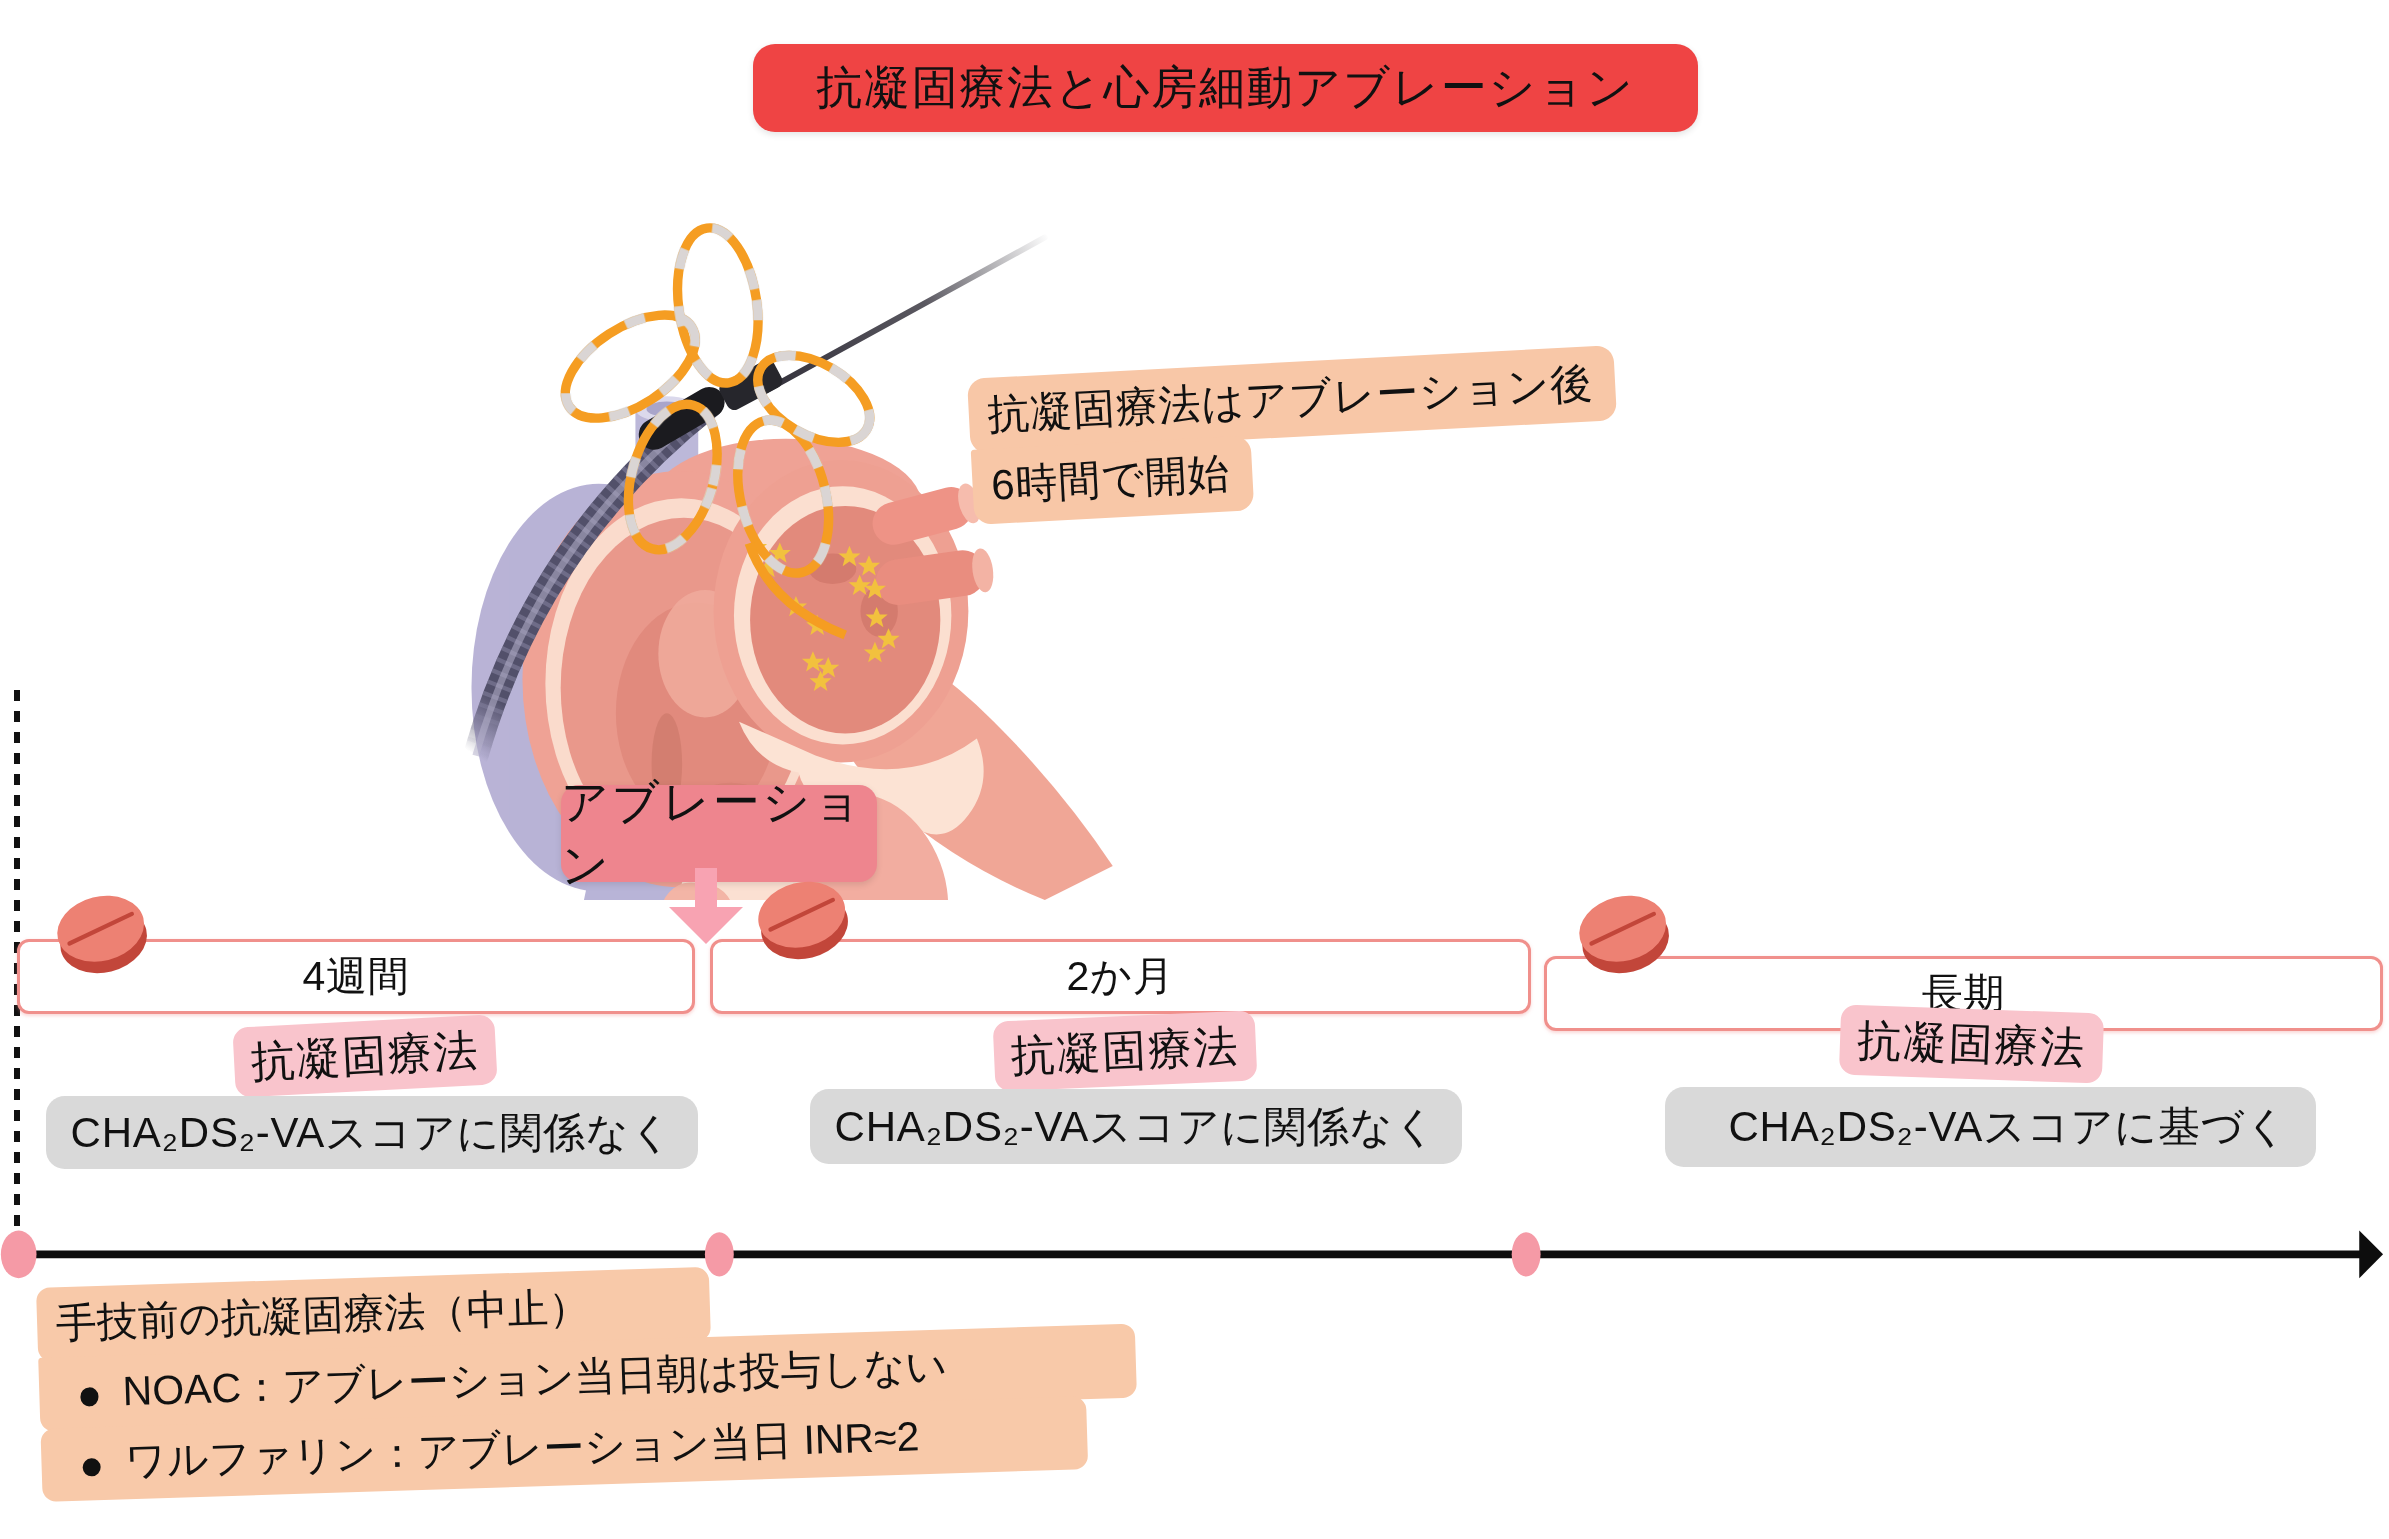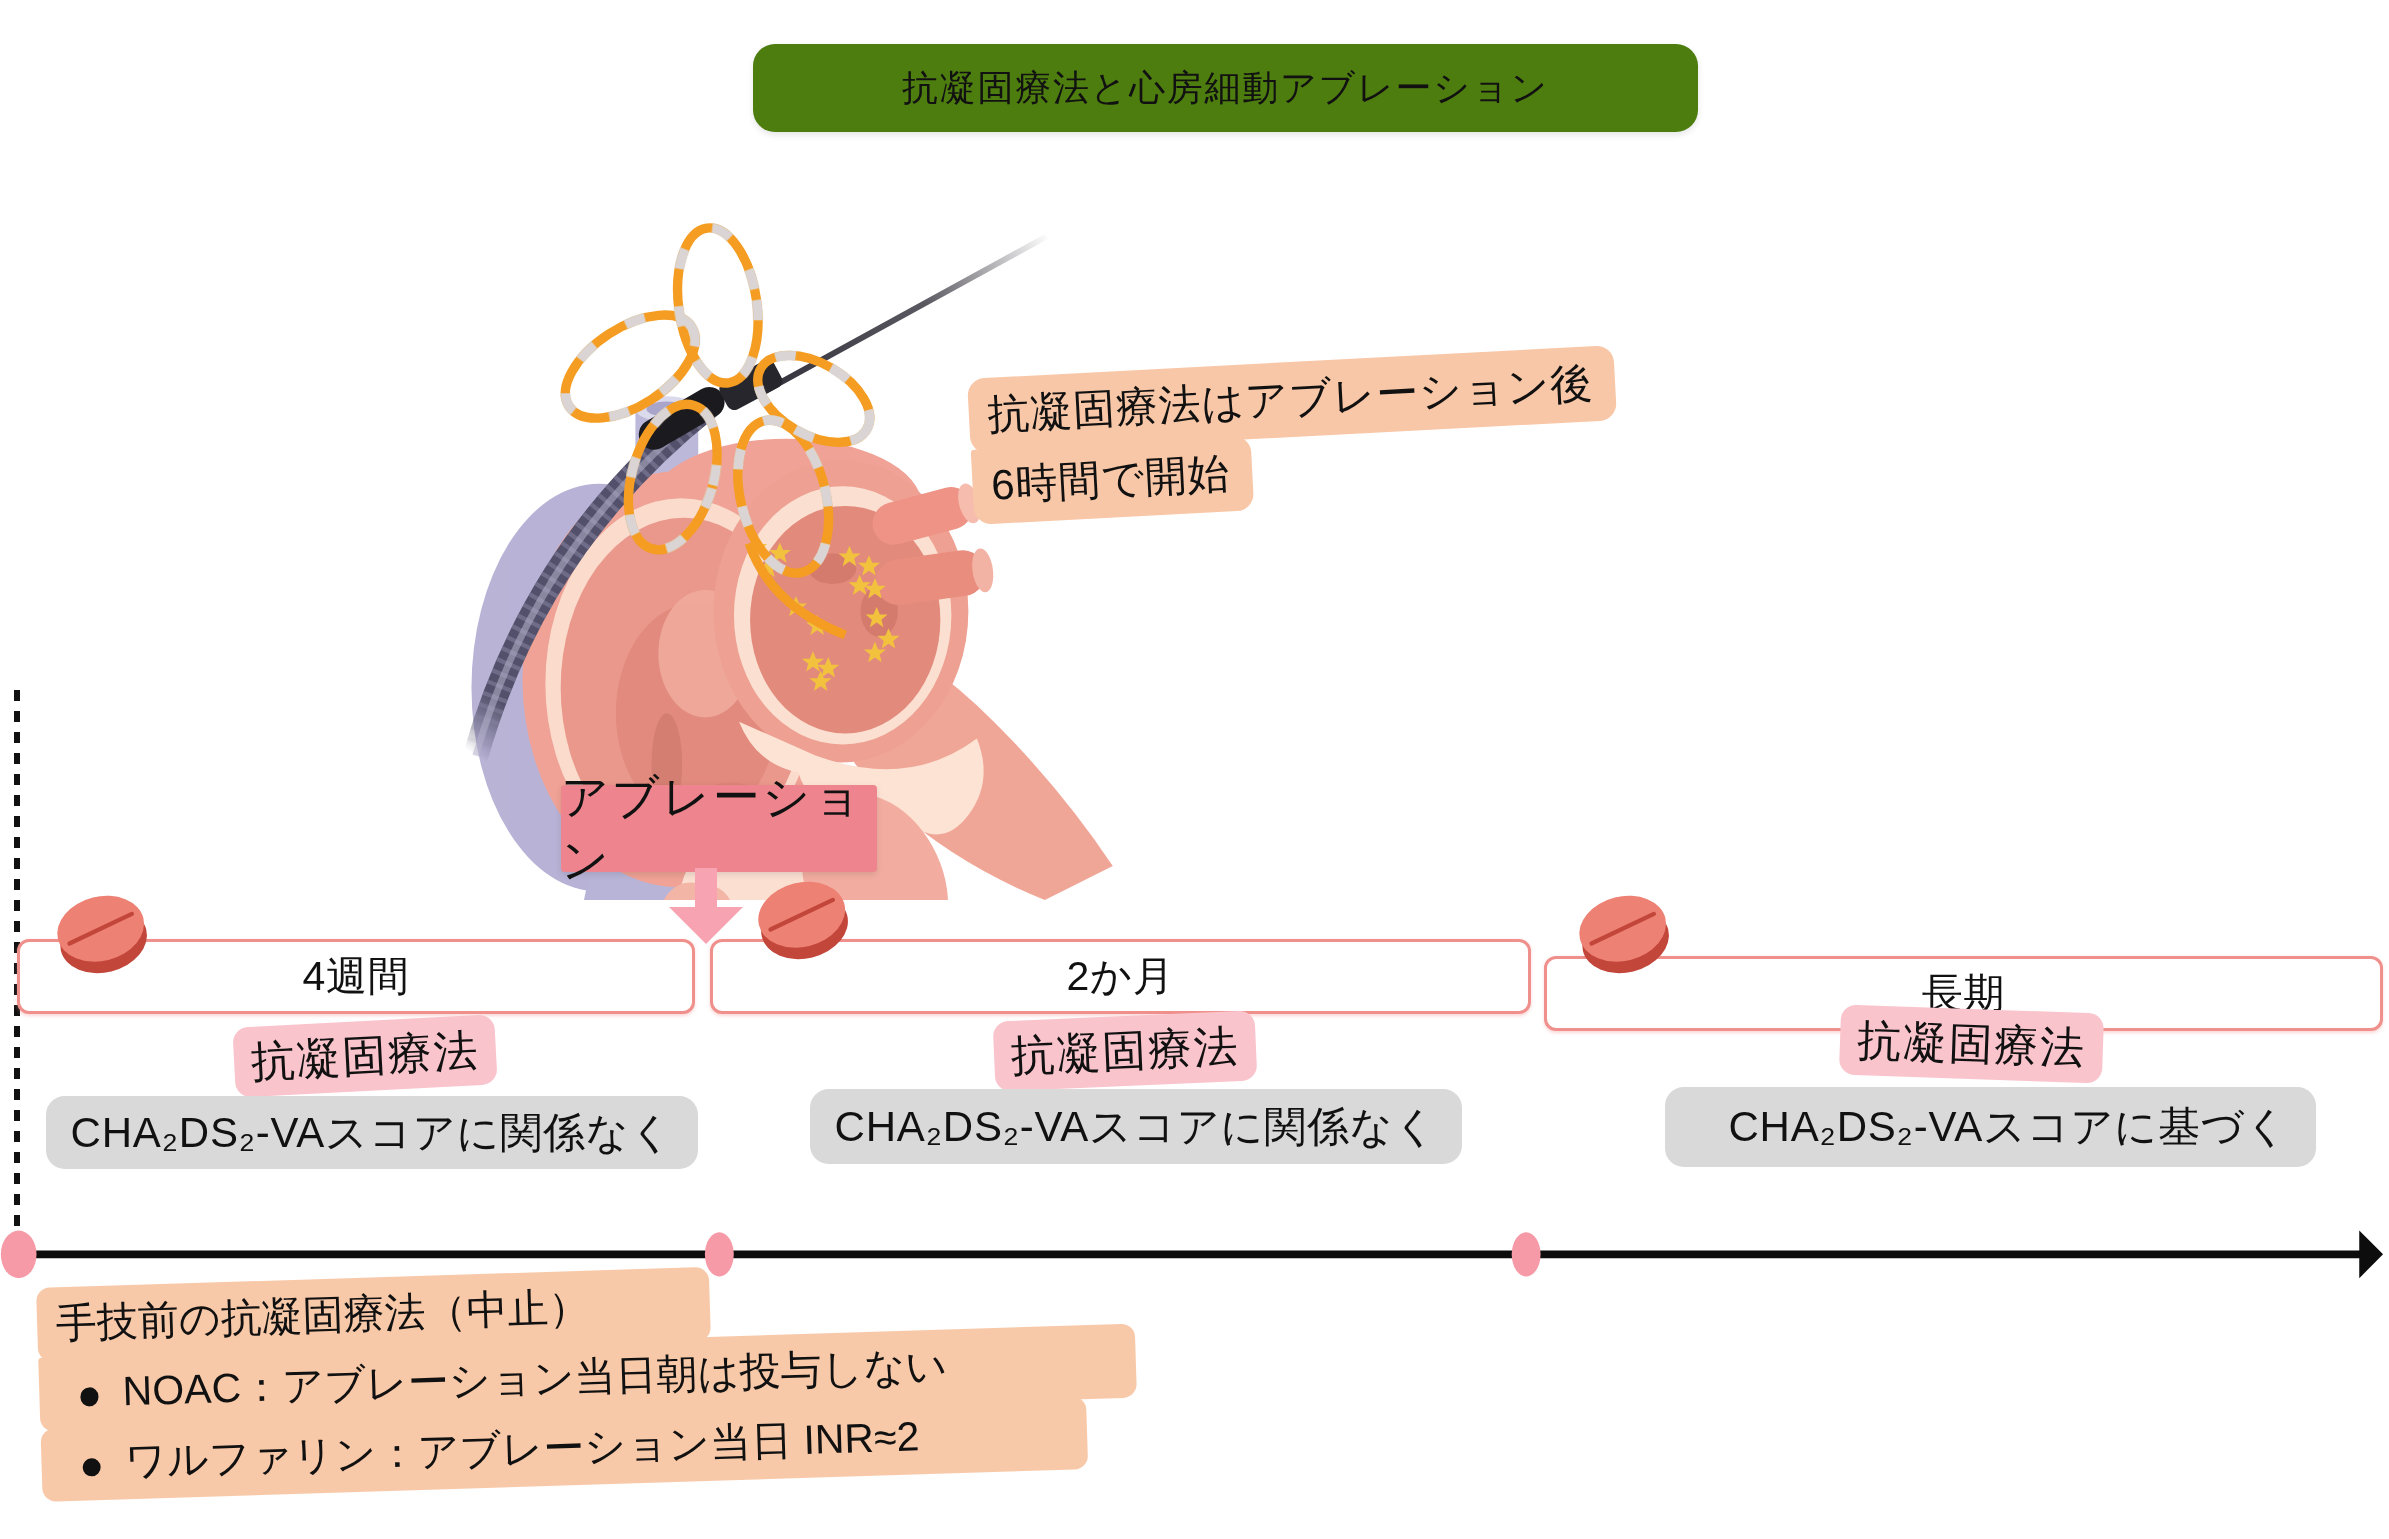--- a/index.html
+++ b/index.html
@@ -3,34 +3,34 @@
 <meta charset="utf-8">
 <style>
   html,body{margin:0;padding:0;background:#ffffff;}
   #stage{
     position:relative;width:2389px;height:1540px;background:#ffffff;overflow:hidden;
     font-family:"Liberation Sans","DejaVu Sans",sans-serif;color:#111111;
   }
   .abs{position:absolute;}
   
   .title-box{
-    left:753px;top:44px;width:945px;height:88px;background:#4d7c0f;border-radius:22px;
-    display:flex;align-items:center;justify-content:center;font-size:36px;letter-spacing:1.7px;
+    left:753px;top:44px;width:945px;height:88px;background:#ef4444;border-radius:22px;
+    display:flex;align-items:center;justify-content:center;font-size:46px;letter-spacing:1.7px;
     box-shadow:0 2.5px 6.8px rgba(0,0,0,.10);
   }
   
   .heart-callout{left:967px;top:379px;transform:rotate(-3deg);transform-origin:left top;}
   .heart-callout .hl{
     display:table;background:#f8c7a7;border-radius:17px;padding:8.5px 22px 10.2px 18.7px;
     font-size:42px;letter-spacing:0.8px;white-space:nowrap;
   }
   .heart-callout .hl.second{margin-top:-3.4px;border-top-left-radius:3.4px;}
   
   .ablation-label{
-    left:561px;top:785px;width:316px;height:87px;background:#ee858e;border-radius:4px;
+    left:561px;top:785px;width:316px;height:97px;background:#ee858e;border-radius:18px;
     display:flex;align-items:center;justify-content:center;font-size:47px;letter-spacing:2.5px;
     box-shadow:0 2.5px 6.8px rgba(0,0,0,.10);
   }
   .ablation-arrow-shaft{left:695px;top:868px;width:22px;height:42px;background:#f8a3b2;}
   .ablation-arrow-head{
     left:669px;top:907px;width:0;height:0;
     border-left:37px solid transparent;border-right:37px solid transparent;border-top:37px solid #f8a3b2;
   }
   
   .dotted-line{

